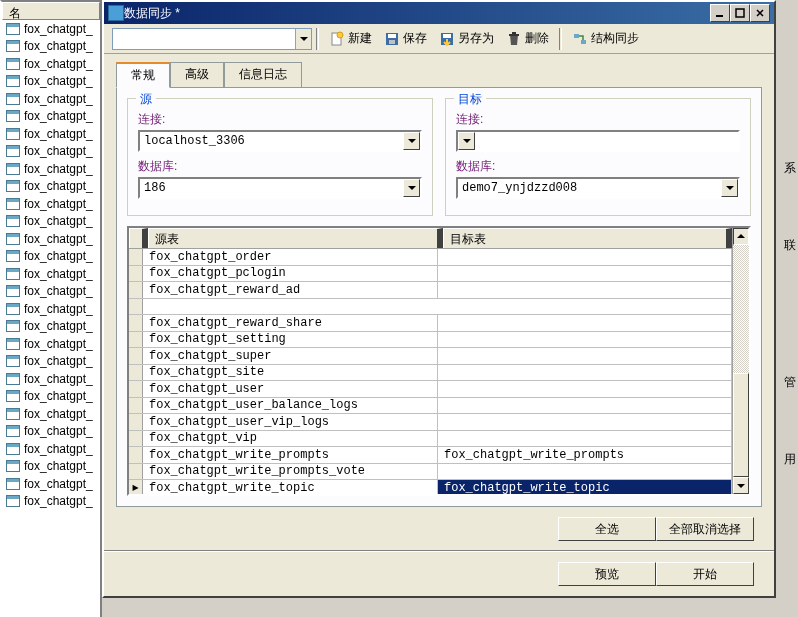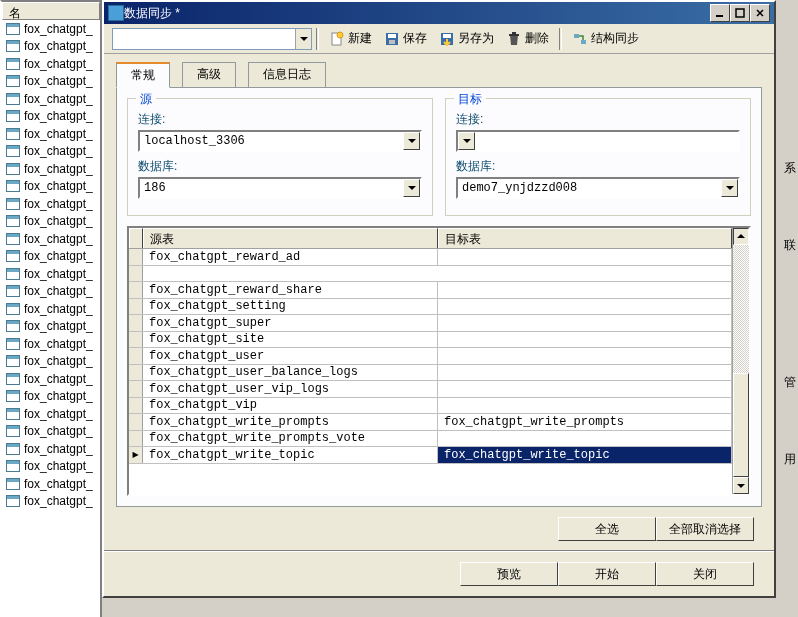--- a/index.html
+++ b/index.html
@@ -22,39 +22,39 @@
 
 .toolbar { height: 30px; display: flex; align-items: center; padding: 4px 8px; gap: 0; border-bottom: 1px solid #a0a0a0; }
 .combo { flex: 0 0 200px; height: 22px; border: 1px solid #7f9db9; background: #fff; display: flex; align-items: center; }
 .combo-input { flex: 1; border: none; padding: 0 4px; height: 100%; }
 .combo-btn { width: 16px; height: 100%; background: #ece9d8; border-left: 1px solid #a0a0a0; display: flex; align-items: center; justify-content: center; cursor: pointer; }
 .tb-sep { width: 3px; height: 22px; border-left: 1px solid #808080; border-right: 1px solid #fff; margin: 0 4px; }
 .tb-item { display: flex; align-items: center; gap: 3px; padding: 2px 5px; cursor: pointer; border: 1px solid transparent; }
 .tb-icon { width: 16px; height: 16px; display: inline-flex; align-items: center; justify-content: center; }
 
 
-.tabs { display: flex; padding: 8px 12px 0; gap: 12px; }
+.tabs { display: flex; padding: 8px 12px 0; gap: 0; }
 .tab { padding: 3px 14px; background: #ece9d8; border: 1px solid #919b9c; border-bottom: none; cursor: pointer; position: relative; }
 .tab.active { background: #fcfcfe; border-bottom: 1px solid #fcfcfe; margin-bottom: -1px; z-index: 2; border-top: 2px solid #e68b2c; }
 .tab-content { margin: 0 12px; border: 1px solid #919b9c; background: #fcfcfe; padding: 10px; }
 
 
 .groups-row { display: flex; gap: 12px; }
 .groupbox { flex: 1; border: 1px solid #d0d0bf; padding: 10px 10px; position: relative; }
 .groupbox-title { position: absolute; top: -8px; left: 8px; background: #fcfcfe; padding: 0 4px; color: #0046d5; }
-.field-label { color: #0c4a6e; margin: 2px 0; }
+.field-label { color: #701a75; margin: 2px 0; }
 .select-wrap { border: 2px solid; border-color: #808080 #fff #fff #808080; background: #fff; display: flex; height: 22px; margin-bottom: 6px; }
 .select-wrap input { flex: 1; border: none; padding: 0 4px; font-family: "Courier New", monospace; font-size: 12px; }
 .dd-btn { width: 17px; background: #ece9d8; border: 1px solid; border-color: #fff #404040 #404040 #fff; display: flex; align-items: center; justify-content: center; cursor: pointer; }
 
 
 .grid-wrap { margin-top: 10px; border: 2px solid; border-color: #808080 #fff #fff #808080; background: #fff; height: 270px; display: flex; overflow: hidden; }
 .grid-main { flex: 1; overflow: hidden; }
 .grid-header { display: flex; background: #ece9d8; border-bottom: 1px solid #a0a0a0; }
-.gh-cell { padding: 2px 6px; border-right: 1px solid #404040; border-top: 1px solid #fff; border-left: 1px solid #fff; height: 20px; }
+.gh-cell { padding: 2px 6px; border-right: 6px solid #404040; border-top: 1px solid #fff; border-left: 1px solid #fff; height: 20px; }
 .gh-gutter { width: 14px; flex-shrink: 0; }
 .gh-src { width: 295px; flex-shrink: 0; }
 .gh-tgt { flex: 1; }
 .grid-body { overflow-y: hidden; }
 .grid-row { display: flex; border-bottom: 1px solid #c0c0c0; height: 16.5px; align-items: stretch; }
 .gutter { width: 14px; background: #ece9d8; border-right: 1px solid #a0a0a0; display: flex; align-items: center; justify-content: center; flex-shrink: 0; }
 .cell { padding: 0 6px; font-family: "Courier New", monospace; font-size: 12px; border-right: 1px solid #c0c0c0; display: flex; align-items: center; overflow: hidden; white-space: nowrap; }
 .cell-src { width: 295px; flex-shrink: 0; }
 .cell-tgt { flex: 1; }
 .grid-row.selected .cell-tgt { background: #0a246a; color: #fff; }
@@ -315,20 +315,30 @@
     <div class="grid-wrap">
       <div class="grid-main">
         <div class="grid-header">
           <div class="gh-cell gh-gutter"></div>
           <div class="gh-cell gh-src">源表</div>
           <div class="gh-cell gh-tgt">目标表</div>
         </div>
         <div class="grid-body" id="grid-body">
             <div class="grid-row">
               <div class="gutter"></div>
+              <div class="cell cell-src">fox_chatgpt_order</div>
+              <div class="cell cell-tgt"></div>
+            </div>
+            <div class="grid-row">
+              <div class="gutter"></div>
+              <div class="cell cell-src">fox_chatgpt_pclogin</div>
+              <div class="cell cell-tgt"></div>
+            </div>
+            <div class="grid-row">
+              <div class="gutter"></div>
               <div class="cell cell-src">fox_chatgpt_reward_ad</div>
               <div class="cell cell-tgt"></div>
             </div>
             <div class="grid-row">
               <div class="gutter"></div>
               <div class="cell cell-tgt"></div>
             </div>
             <div class="grid-row">
               <div class="gutter"></div>
               <div class="cell cell-src">fox_chatgpt_reward_share</div>
@@ -396,21 +406,20 @@
     </div>
   </div>
 
   <div class="btn-row">
     <div class="btn">全选</div>
     <div class="btn">全部取消选择</div>
   </div>
   <div class="btn-row" style="border-top:1px solid #fff; box-shadow:0 -1px 0 #808080">
     <div class="btn">预览</div>
     <div class="btn">开始</div>
-    <div class="btn">关闭</div>
   </div>
 </div>
 
 <div class="right-labels">
   <div>系</div>
   <div>联</div>
   <div style="margin-top:120px">管</div>
   <div>用</div>
 </div>
 

